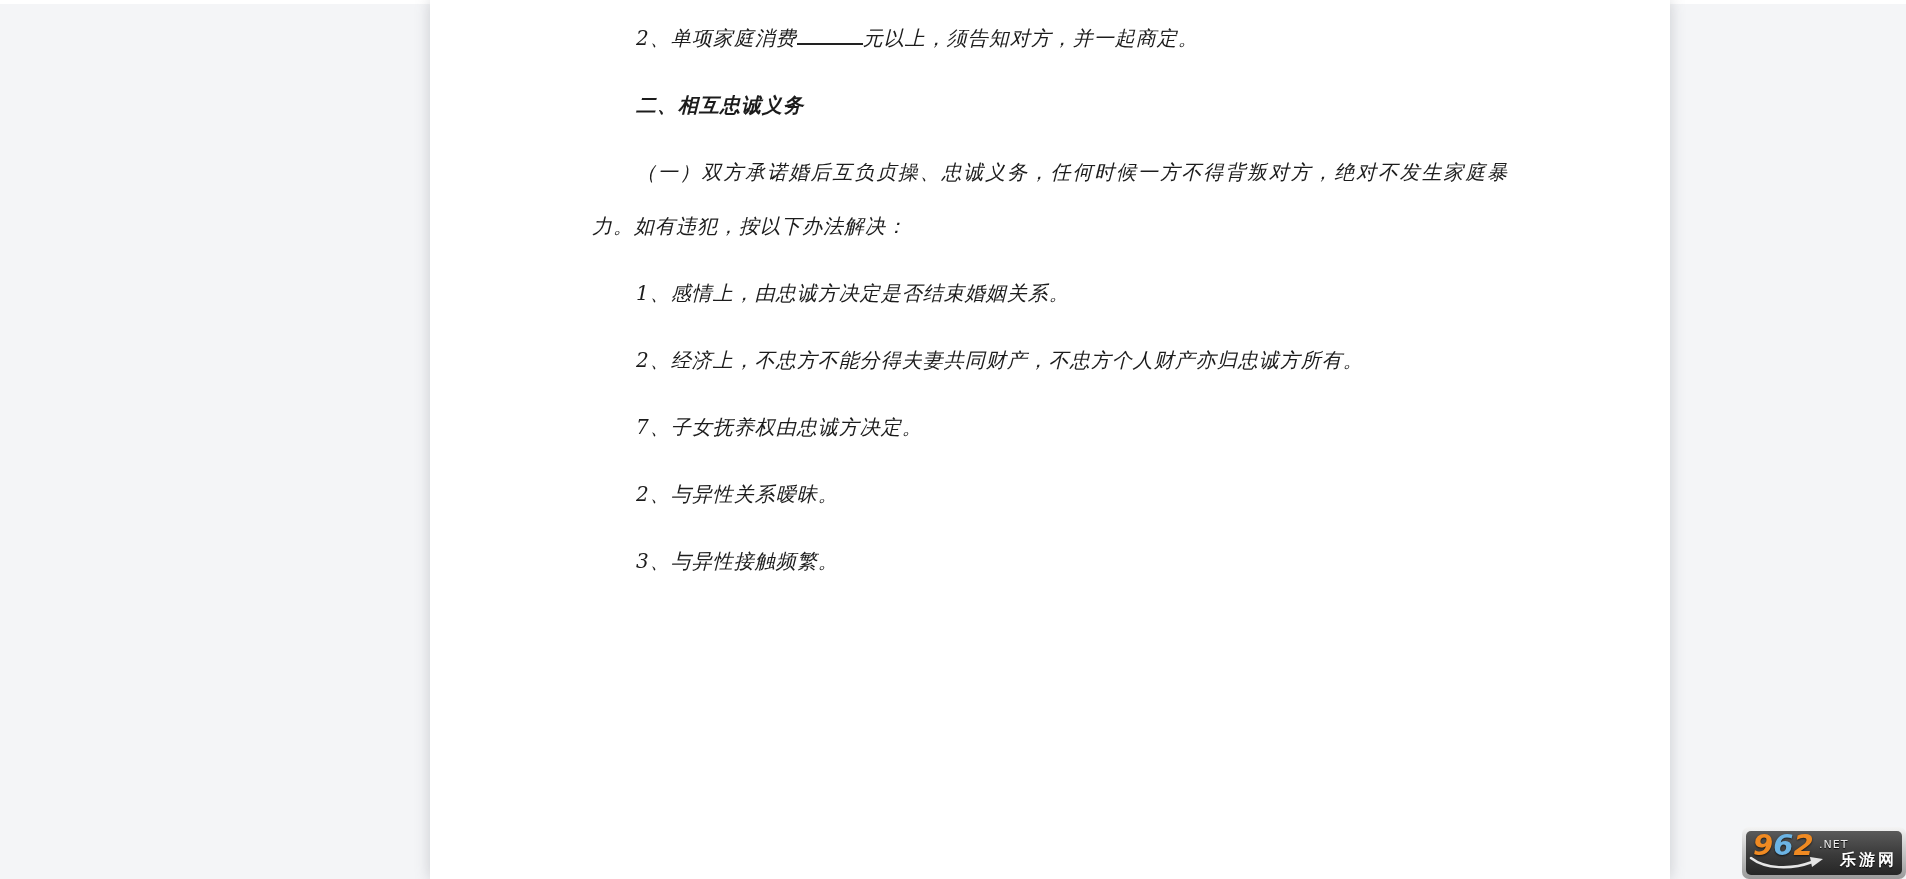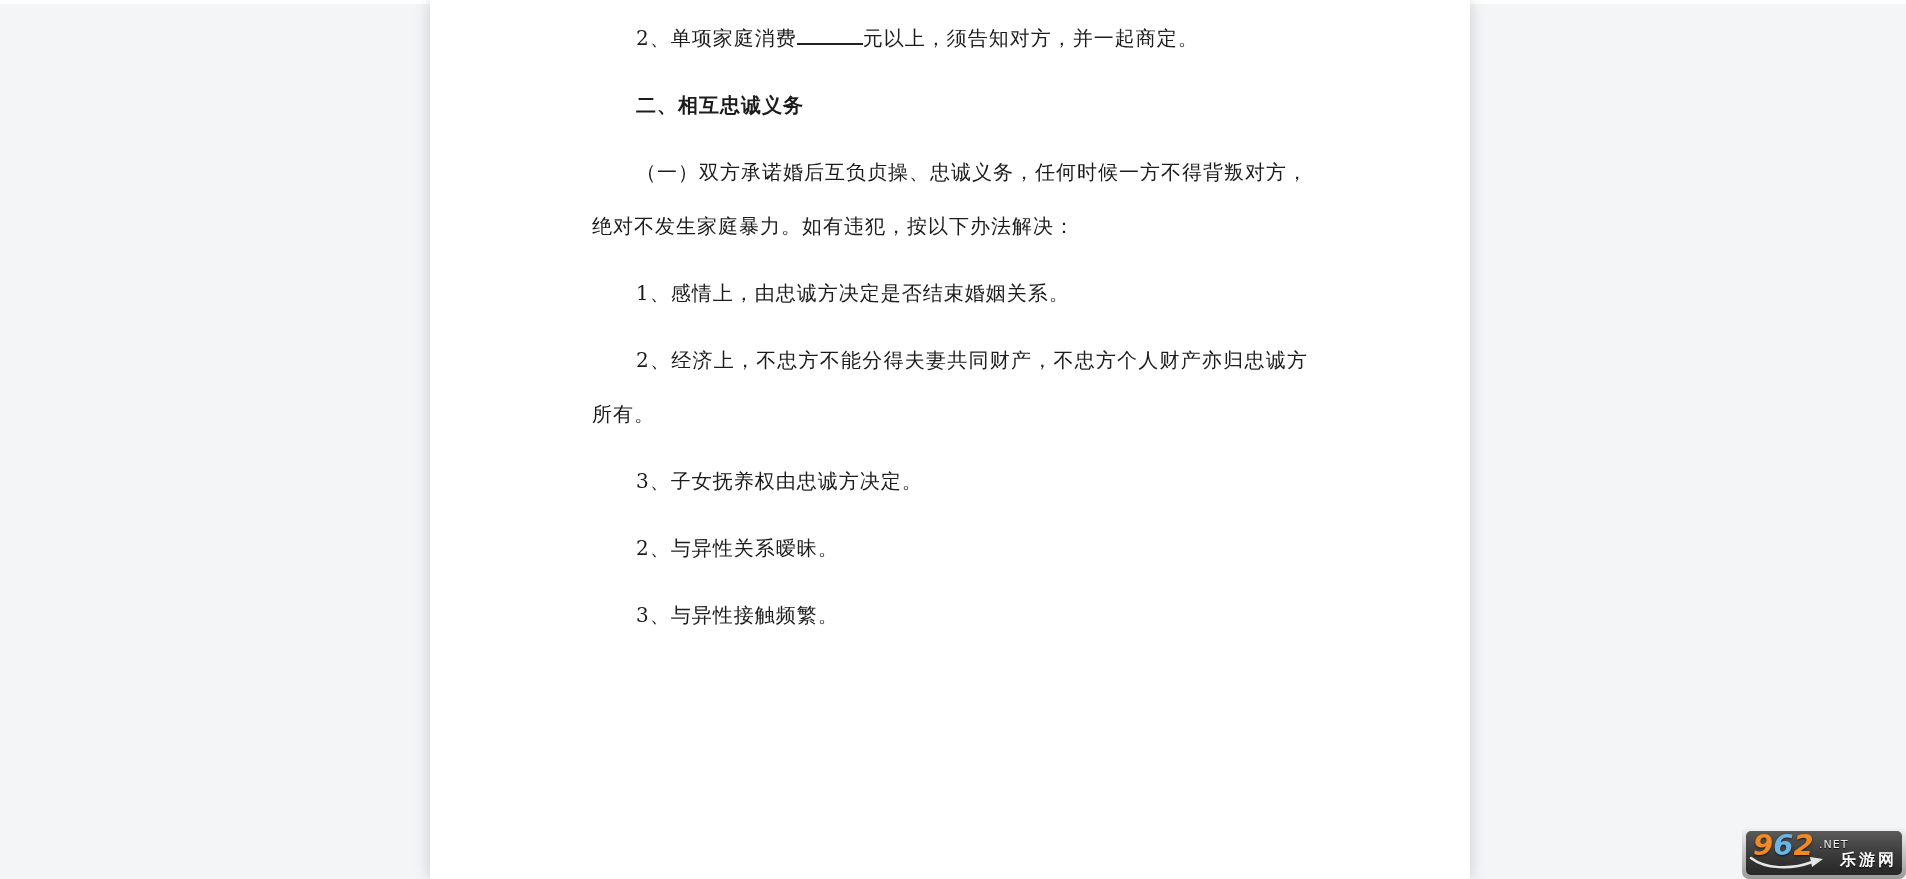--- a/index.html
+++ b/index.html
@@ -10,23 +10,24 @@
     font-family: "DejaVu Serif", "Liberation Serif", serif;
   }
   .top-edge {
     position: absolute; left: 0; top: 0;
     width: 1906px; height: 4px;
     background: #ffffff;
   }
   .paper {
     position: absolute;
     left: 430px; top: 0;
-    width: 1040px; height: 879px;
+    width: 1240px; height: 879px;
     background: #ffffff;
     box-shadow: 0 0 14px rgba(90, 95, 105, 0.28);
+    font-style: italic;
   }
   .doc {
     padding: 11px 162px 0 162px;
     font-size: 20px;
     line-height: 54px;
     letter-spacing: 1px;
     color: #1c1c1c;
     text-align: justify;
   }
   .para {
@@ -101,21 +102,21 @@
     <p class="para"><span>2、单项家庭消费</span><span class="blank-line"></span><span>元以上，须告知对方，并一起商定。</span></p>
 
     <p class="para heading">二、相互忠诚义务</p>
 
     <p class="para">（一）双方承诺婚后互负贞操、忠诚义务，任何时候一方不得背叛对方，绝对不发生家庭暴力。如有违犯，按以下办法解决：</p>
 
     <p class="para">1、感情上，由忠诚方决定是否结束婚姻关系。</p>
 
     <p class="para">2、经济上，不忠方不能分得夫妻共同财产，不忠方个人财产亦归忠诚方所有。</p>
 
-    <p class="para">3、子女抚养权由忠诚方决定。</p>
+    <p class="para">7、子女抚养权由忠诚方决定。</p>
 
 
 
     <p class="para">2、与异性关系暧昧。</p>
 
     <p class="para">3、与异性接触频繁。</p>
 
   </div>
 </div>
 

